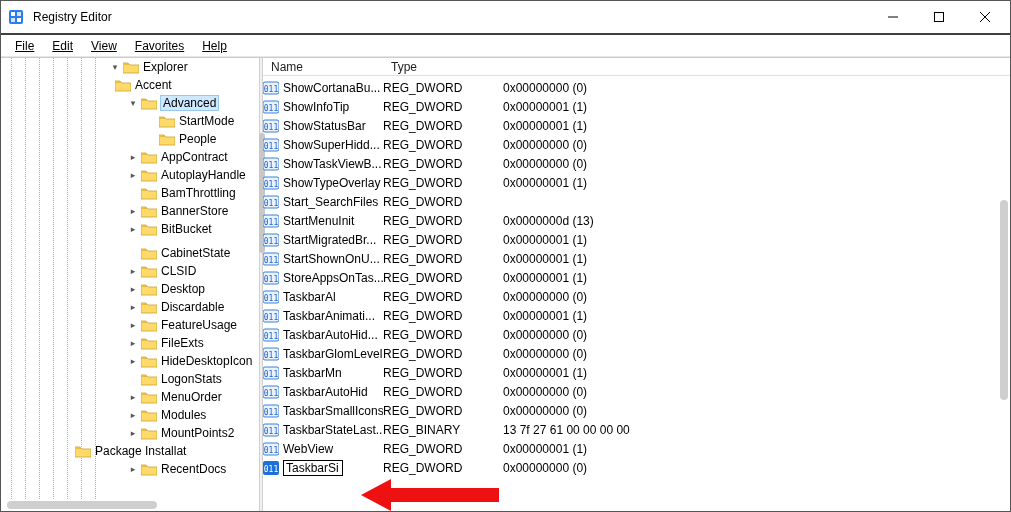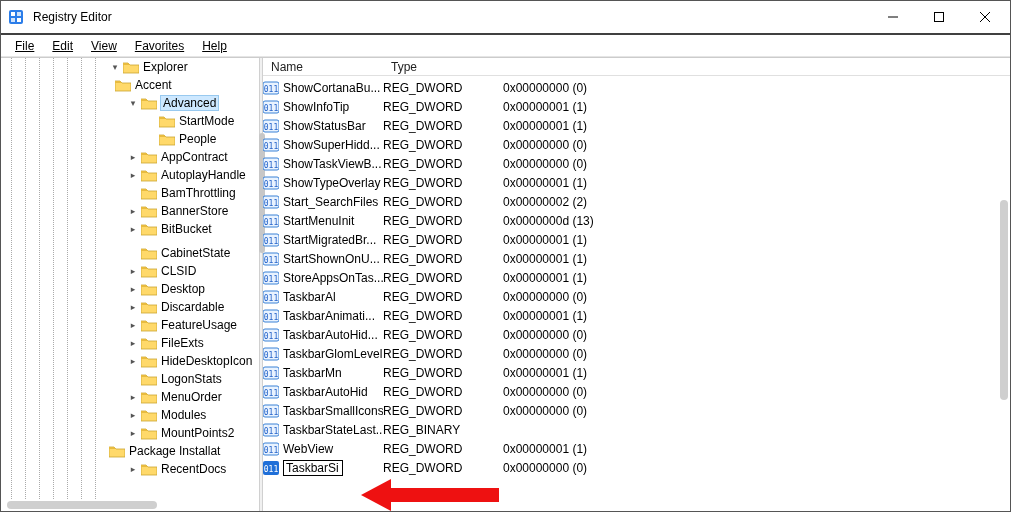--- a/index.html
+++ b/index.html
@@ -257,21 +257,21 @@
               </svg></span>
             <span class="node-label">Modules</span>
           </div>
           <div class="node" style="padding-left: 126px;">
             <span class="expander">▸</span>
             <span class="folder-icon"><svg width="16" height="14">
                 <use href="#folder-svg"></use>
               </svg></span>
             <span class="node-label">MountPoints2</span>
           </div>
-          <div class="node" style="padding-left: 94px;">
+          <div class="node" style="padding-left: 60px;">
             <span class="expander"></span>
             <span class="folder-icon"><svg width="16" height="14">
                 <use href="#folder-svg"></use>
               </svg></span>
             <span class="node-label">Package Installat</span>
           </div>
           <div class="node" style="padding-left: 126px;">
             <span class="expander">▸</span>
             <span class="folder-icon"><svg width="16" height="14">
                 <use href="#folder-svg"></use>
@@ -341,21 +341,20 @@
             <span class="rc-name">ShowTypeOverlay</span>
             <span class="rc-type">REG_DWORD</span>
             <span class="rc-data">0x00000001 (1)</span>
           </div>
           <div class="row">
             <span class="val-icon"><svg width="16" height="16">
                 <use href="#regnum-svg"></use>
               </svg></span>
             <span class="rc-name">Start_SearchFiles</span>
             <span class="rc-type">REG_DWORD</span>
-            <span class="rc-data">0x00000002 (2)</span>
           </div>
           <div class="row">
             <span class="val-icon"><svg width="16" height="16">
                 <use href="#regnum-svg"></use>
               </svg></span>
             <span class="rc-name">StartMenuInit</span>
             <span class="rc-type">REG_DWORD</span>
             <span class="rc-data">0x0000000d (13)</span>
           </div>
           <div class="row">
@@ -437,20 +436,21 @@
             <span class="rc-name">TaskbarSmallIcons</span>
             <span class="rc-type">REG_DWORD</span>
             <span class="rc-data">0x00000000 (0)</span>
           </div>
           <div class="row">
             <span class="val-icon"><svg width="16" height="16">
                 <use href="#regnum-svg"></use>
               </svg></span>
             <span class="rc-name">TaskbarStateLast...</span>
             <span class="rc-type">REG_BINARY</span>
+            <span class="rc-data">13 7f 27 61 00 00 00 00</span>
           </div>
           <div class="row">
             <span class="val-icon"><svg width="16" height="16">
                 <use href="#regnum-svg"></use>
               </svg></span>
             <span class="rc-name">WebView</span>
             <span class="rc-type">REG_DWORD</span>
             <span class="rc-data">0x00000001 (1)</span>
           </div>
           <div class="row editing">

